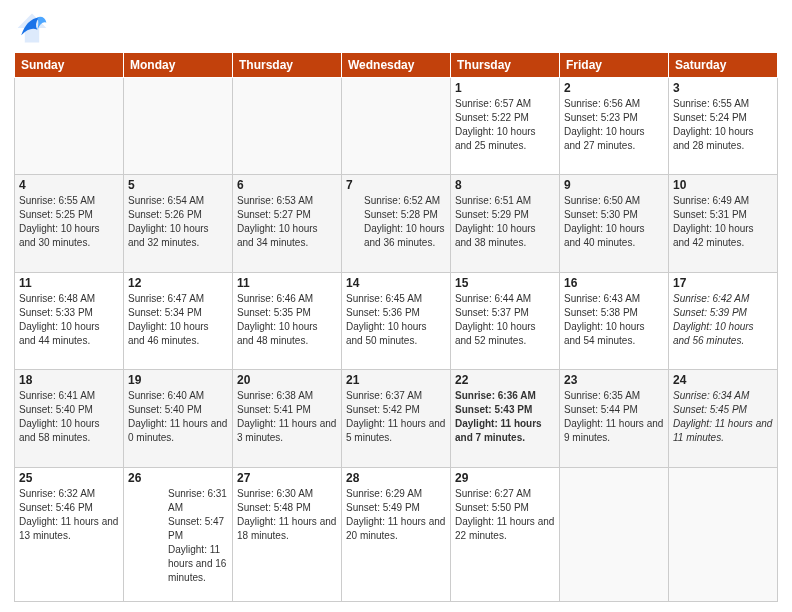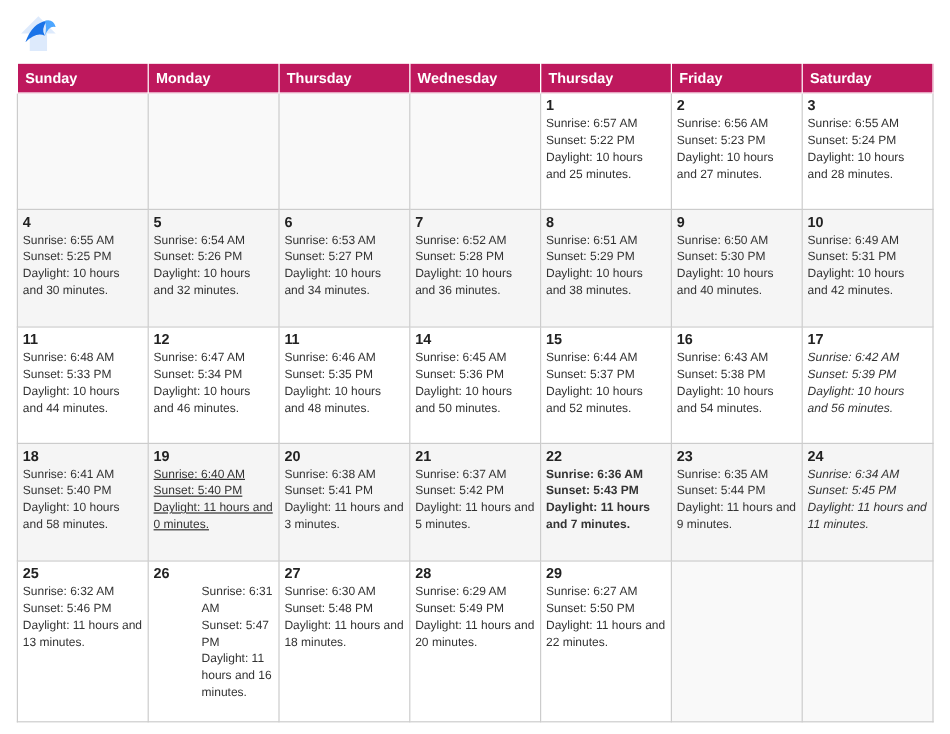--- a/index.html
+++ b/index.html
@@ -44,21 +44,21 @@
       font-size: 14px;
       color: #444;
     }
     .calendar {
       width: 100%;
       border-collapse: collapse;
       flex: 1;
       font-size: 10.5px;
     }
     .calendar th {
-      background-color: #be185d;
+      background-color: #c2410c;
       color: #fff;
       text-align: left;
       padding: 5px 6px;
       font-size: 12px;
       border: 1px solid #fff;
     }
     .calendar td {
       border: 1px solid #ccc;
       vertical-align: top;
       padding: 3px 4px;
@@ -160,21 +160,21 @@
 Daylight: 10 hours and 32 minutes.</div>
           </td>
           <td>
             <div class="day-num">6</div>
             <div class="day-info" style="white-space: pre-line;">Sunrise: 6:53 AM
 Sunset: 5:27 PM
 Daylight: 10 hours and 34 minutes.</div>
           </td>
           <td>
             <div class="day-num">7</div>
-            <div class="day-info" style="white-space: pre-line;">Sunrise: 6:52 AM
+            <div class="day-info" style="white-space: pre-line; margin-left: 18px;">Sunrise: 6:52 AM
 Sunset: 5:28 PM
 Daylight: 10 hours and 36 minutes.</div>
           </td>
           <td>
             <div class="day-num">8</div>
             <div class="day-info" style="white-space: pre-line;">Sunrise: 6:51 AM
 Sunset: 5:29 PM
 Daylight: 10 hours and 38 minutes.</div>
           </td>
           <td>
@@ -236,21 +236,21 @@
         </tr>
         <tr>
           <td>
             <div class="day-num">18</div>
             <div class="day-info" style="white-space: pre-line;">Sunrise: 6:41 AM
 Sunset: 5:40 PM
 Daylight: 10 hours and 58 minutes.</div>
           </td>
           <td>
             <div class="day-num">19</div>
-            <div class="day-info" style="white-space: pre-line; text-decoration: underline;">Sunrise: 6:40 AM
+            <div class="day-info" style="white-space: pre-line;">Sunrise: 6:40 AM
 Sunset: 5:40 PM
 Daylight: 11 hours and 0 minutes.</div>
           </td>
           <td>
             <div class="day-num">20</div>
             <div class="day-info" style="white-space: pre-line;">Sunrise: 6:38 AM
 Sunset: 5:41 PM
 Daylight: 11 hours and 3 minutes.</div>
           </td>
           <td>

